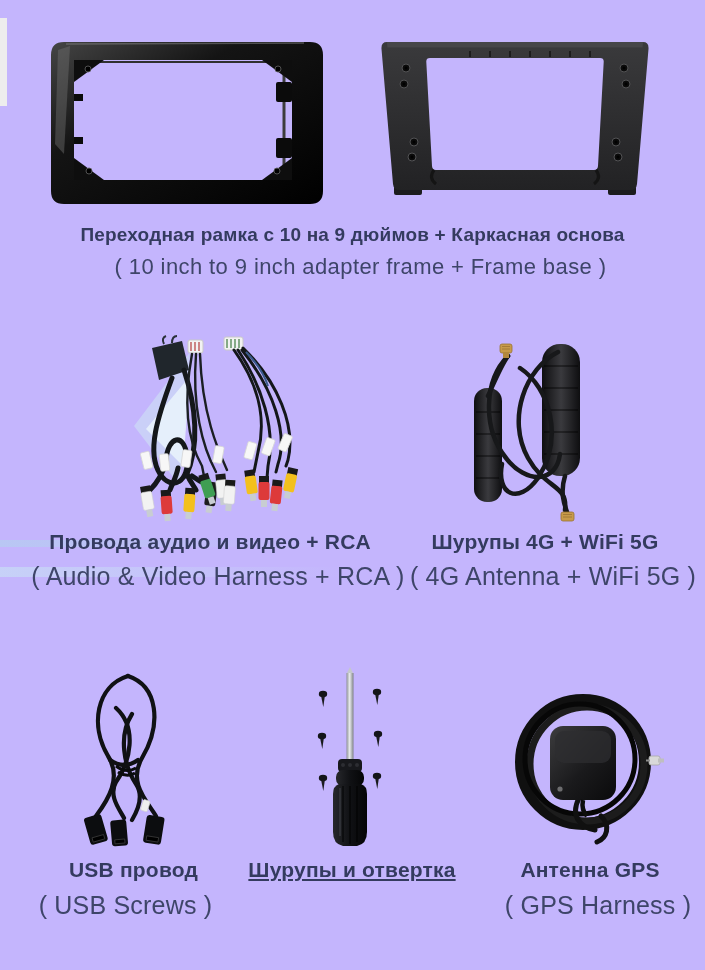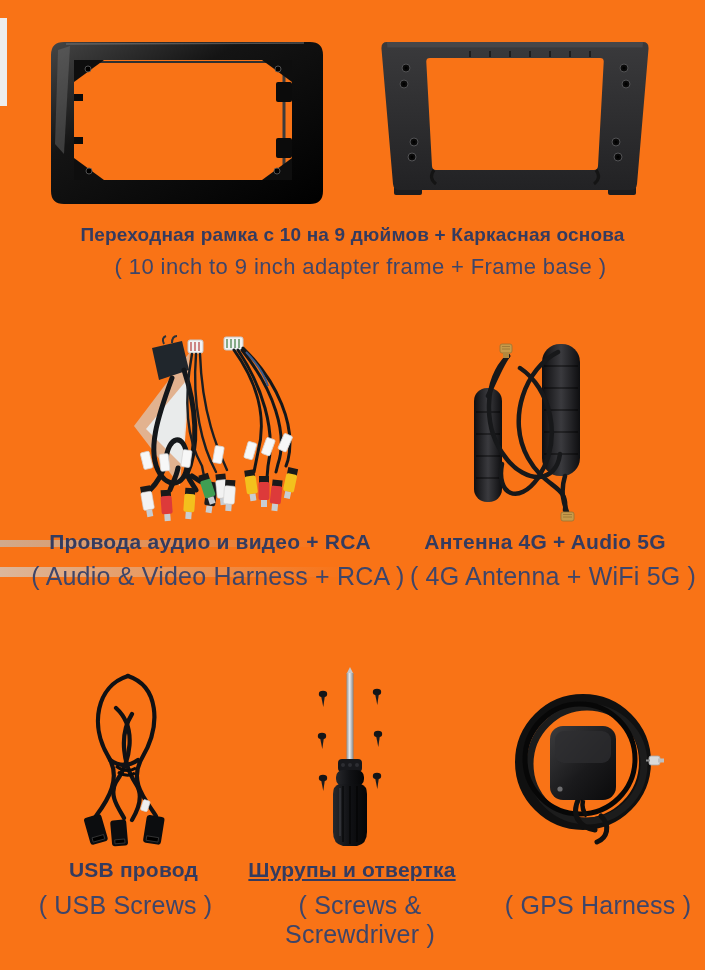--- a/index.html
+++ b/index.html
@@ -1,17 +1,17 @@
 <!DOCTYPE html>
 <html><head>
 <meta charset="utf-8">
 <style>
   html,body{margin:0;padding:0;background:#fff;}
   #stage{
-    position:relative;width:705px;height:970px;background:#f97316;overflow:hidden;
+    position:relative;width:705px;height:970px;background:#c4b5fd;overflow:hidden;
     font-family:"Liberation Sans",sans-serif;
   }
   .abs{position:absolute;}
   .caption{position:absolute;text-align:center;line-height:1.15;letter-spacing:.2px;}
   .ru{font-weight:700;color:#343b5f;}
   .en{font-weight:400;color:#3e4569;margin-left:8px;}
   .ru.top{font-size:19px;}
   .en.top{font-size:22px;letter-spacing:.4px;}
   .ru.mid,.ru.bot{font-size:21px;}
   .en.mid,.en.bot{font-size:25px;letter-spacing:.2px;}
@@ -247,21 +247,21 @@
       <path d="M34,10.5 h8 M34,13 h8" stroke="#9a7433" stroke-width="0.8"></path>
     </g>
     <g>
       <rect x="93" y="176" width="13" height="9" rx="2" fill="#c79a4a" stroke="#9a7433" stroke-width="0.8"></rect>
       <path d="M95,178.5 h9 M95,181 h9" stroke="#9a7433" stroke-width="0.8"></path>
     </g>
   </svg>
 
   <div class="caption ru mid" style="left:5px;top:530px;width:410px;">Провода аудио и видео + RCA</div>
   <div class="caption en mid" style="left:5px;top:562px;width:410px;">( Audio &amp; Video Harness + RCA )</div>
-  <div class="caption ru mid" style="left:395px;top:530px;width:300px;">Антенна 4G + Audio 5G</div>
+  <div class="caption ru mid" style="left:395px;top:530px;width:300px;">Шурупы 4G + WiFi 5G</div>
   <div class="caption en mid" style="left:395px;top:562px;width:300px;text-align:center;">( 4G Antenna + WiFi 5G )</div>
 
   <svg class="abs" style="left:66px;top:670px;" width="124" height="182" viewBox="0 0 124 182">
     <g stroke="#101114" stroke-width="4.2" fill="none" stroke-linecap="round">
       <path d="M62,6 C30,16 24,56 42,86 C56,108 42,130 30,146"></path>
       <path d="M62,6 C92,16 96,54 76,88 C62,112 80,130 90,146"></path>
       <path d="M50,38 C72,58 64,92 50,112 C42,126 54,140 58,148"></path>
       <path d="M66,44 C52,66 58,96 70,114 C78,126 72,140 66,150"></path>
       <path d="M44,90 q14,10 28,0"></path>
     </g>
@@ -365,17 +365,17 @@
     <rect x="47" y="50" width="66" height="74" rx="13" fill="url(#puck)"></rect>
     <rect x="52" y="55" width="56" height="32" rx="9" fill="#2e2e30" opacity="0.75"></rect>
     <circle cx="57" cy="113" r="2.6" fill="#6d6d6f"></circle>
     <path d="M80,124 q-2,10 4,16" stroke="#0d0d0d" stroke-width="4.5" fill="none"></path>
   </svg>
 
   <div class="caption ru bot" style="left:21px;top:858px;width:225px;">USB провод</div>
   <div class="caption en bot" style="left:5px;top:891px;width:225px;">( USB Screws )</div>
 
   <div class="caption ru bot" style="left:228px;top:858px;width:248px;text-decoration:underline;">Шурупы и отвертка</div>
-  <div class="caption en bot" style="left:222px;top:891px;width:260px;">( Screws &amp; Screwdriver )</div>
-
+
+  <div class="caption ru bot" style="left:478px;top:858px;width:224px;">Антенна GPS</div>
   <div class="caption en bot" style="left:478px;top:891px;width:224px;">( GPS Harness )</div>
 
 </div>
 
 </body></html>

